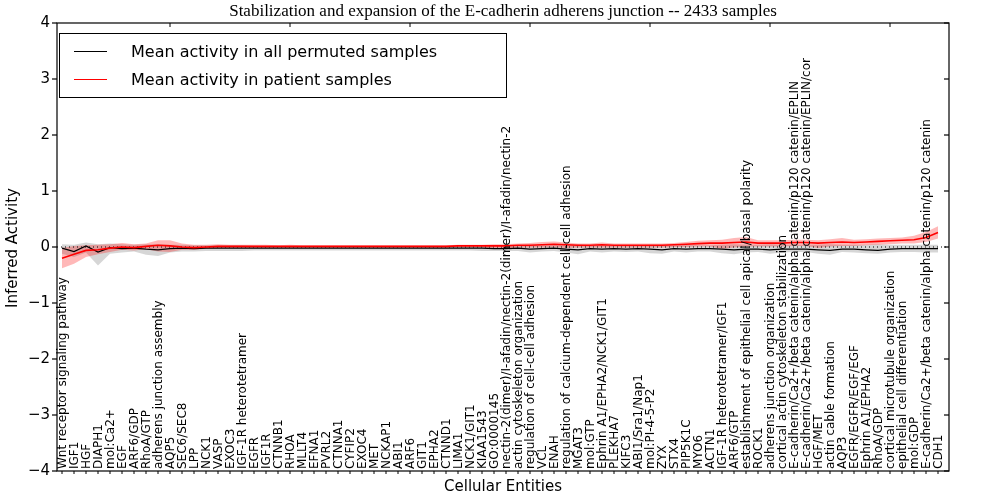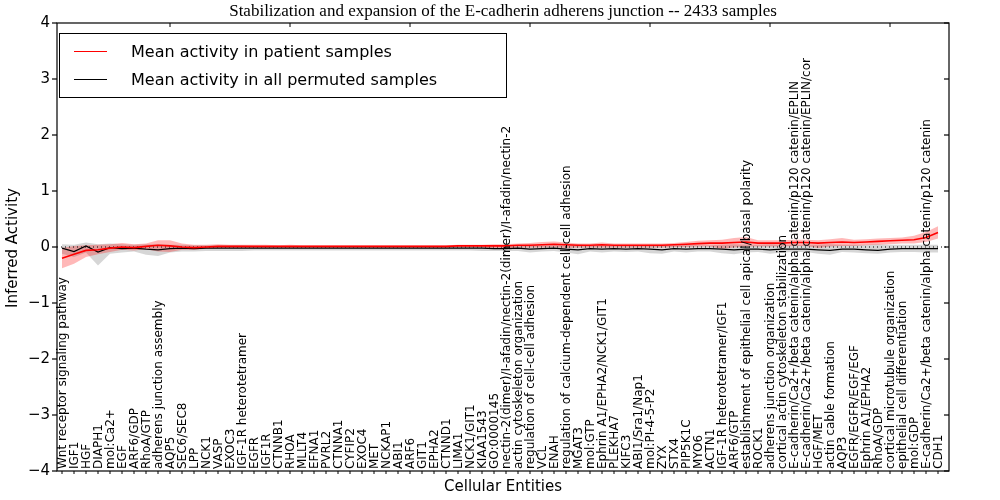--- a/index.html
+++ b/index.html
@@ -223,23 +223,23 @@
       <div class="xticklab" style="left: 871px; top: 469px;">RhoA/GDP</div>
       <div class="xticklab" style="left: 883px; top: 469px;">cortical microtubule organization</div>
       <div class="xticklab" style="left: 895px; top: 469px;">epithelial cell differentiation</div>
       <div class="xticklab" style="left: 907px; top: 469px;">mol:GDP</div>
       <div class="xticklab" style="left: 919px; top: 469px;">E-cadherin/Ca2+/beta catenin/alpha catenin/p120 catenin</div>
       <div class="xticklab" style="left: 931px; top: 469px;">CDH1</div>
     </div>
 
   <div class="legend">
     <div class="legend-row">
+      <span class="legend-line" id="leg-line-0" style="border-top-color: rgb(0, 0, 0);"></span>
+      <span class="legend-text">Mean activity in all permuted samples</span>
+    </div>
+    <div class="legend-row">
       <span class="legend-line" id="leg-line-1" style="border-top-color: rgb(255, 0, 0);"></span>
       <span class="legend-text">Mean activity in patient samples</span>
     </div>
-    <div class="legend-row">
-      <span class="legend-line" id="leg-line-0" style="border-top-color: rgb(0, 0, 0);"></span>
-      <span class="legend-text">Mean activity in all permuted samples</span>
-    </div>
   </div>
 
   <div class="xlabel">Cellular Entities</div>
 </div>
 
 </body></html>

